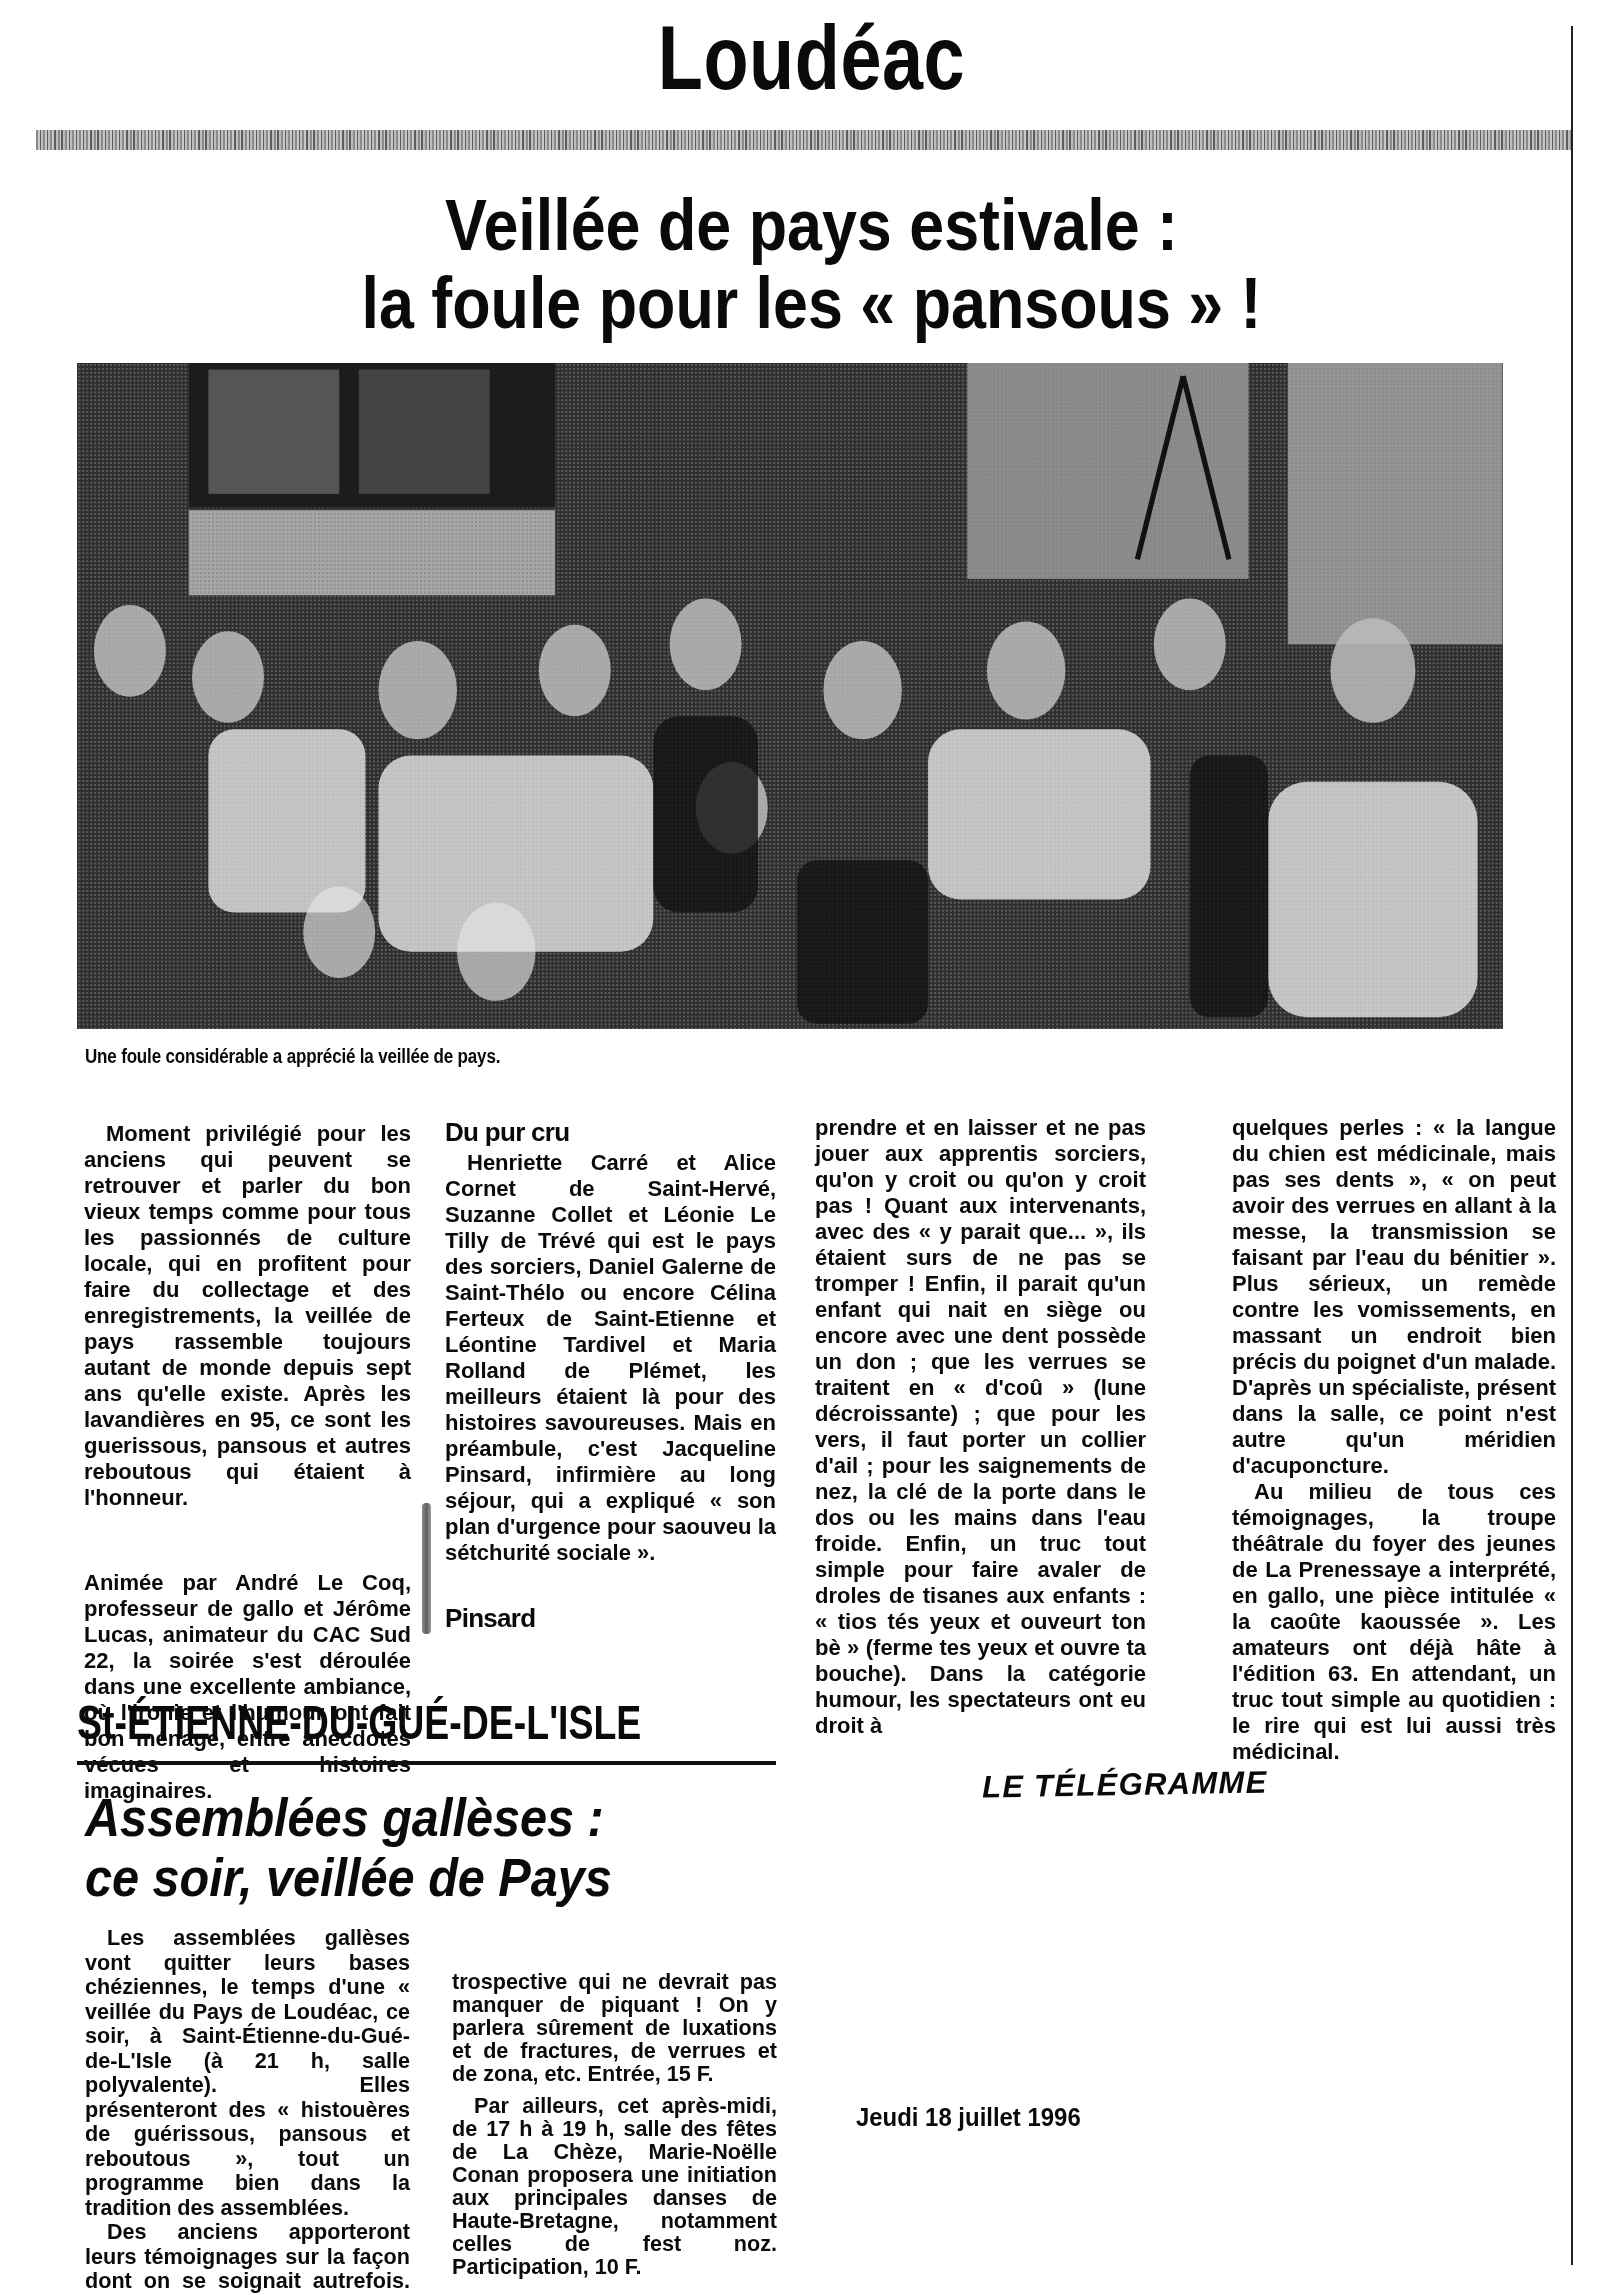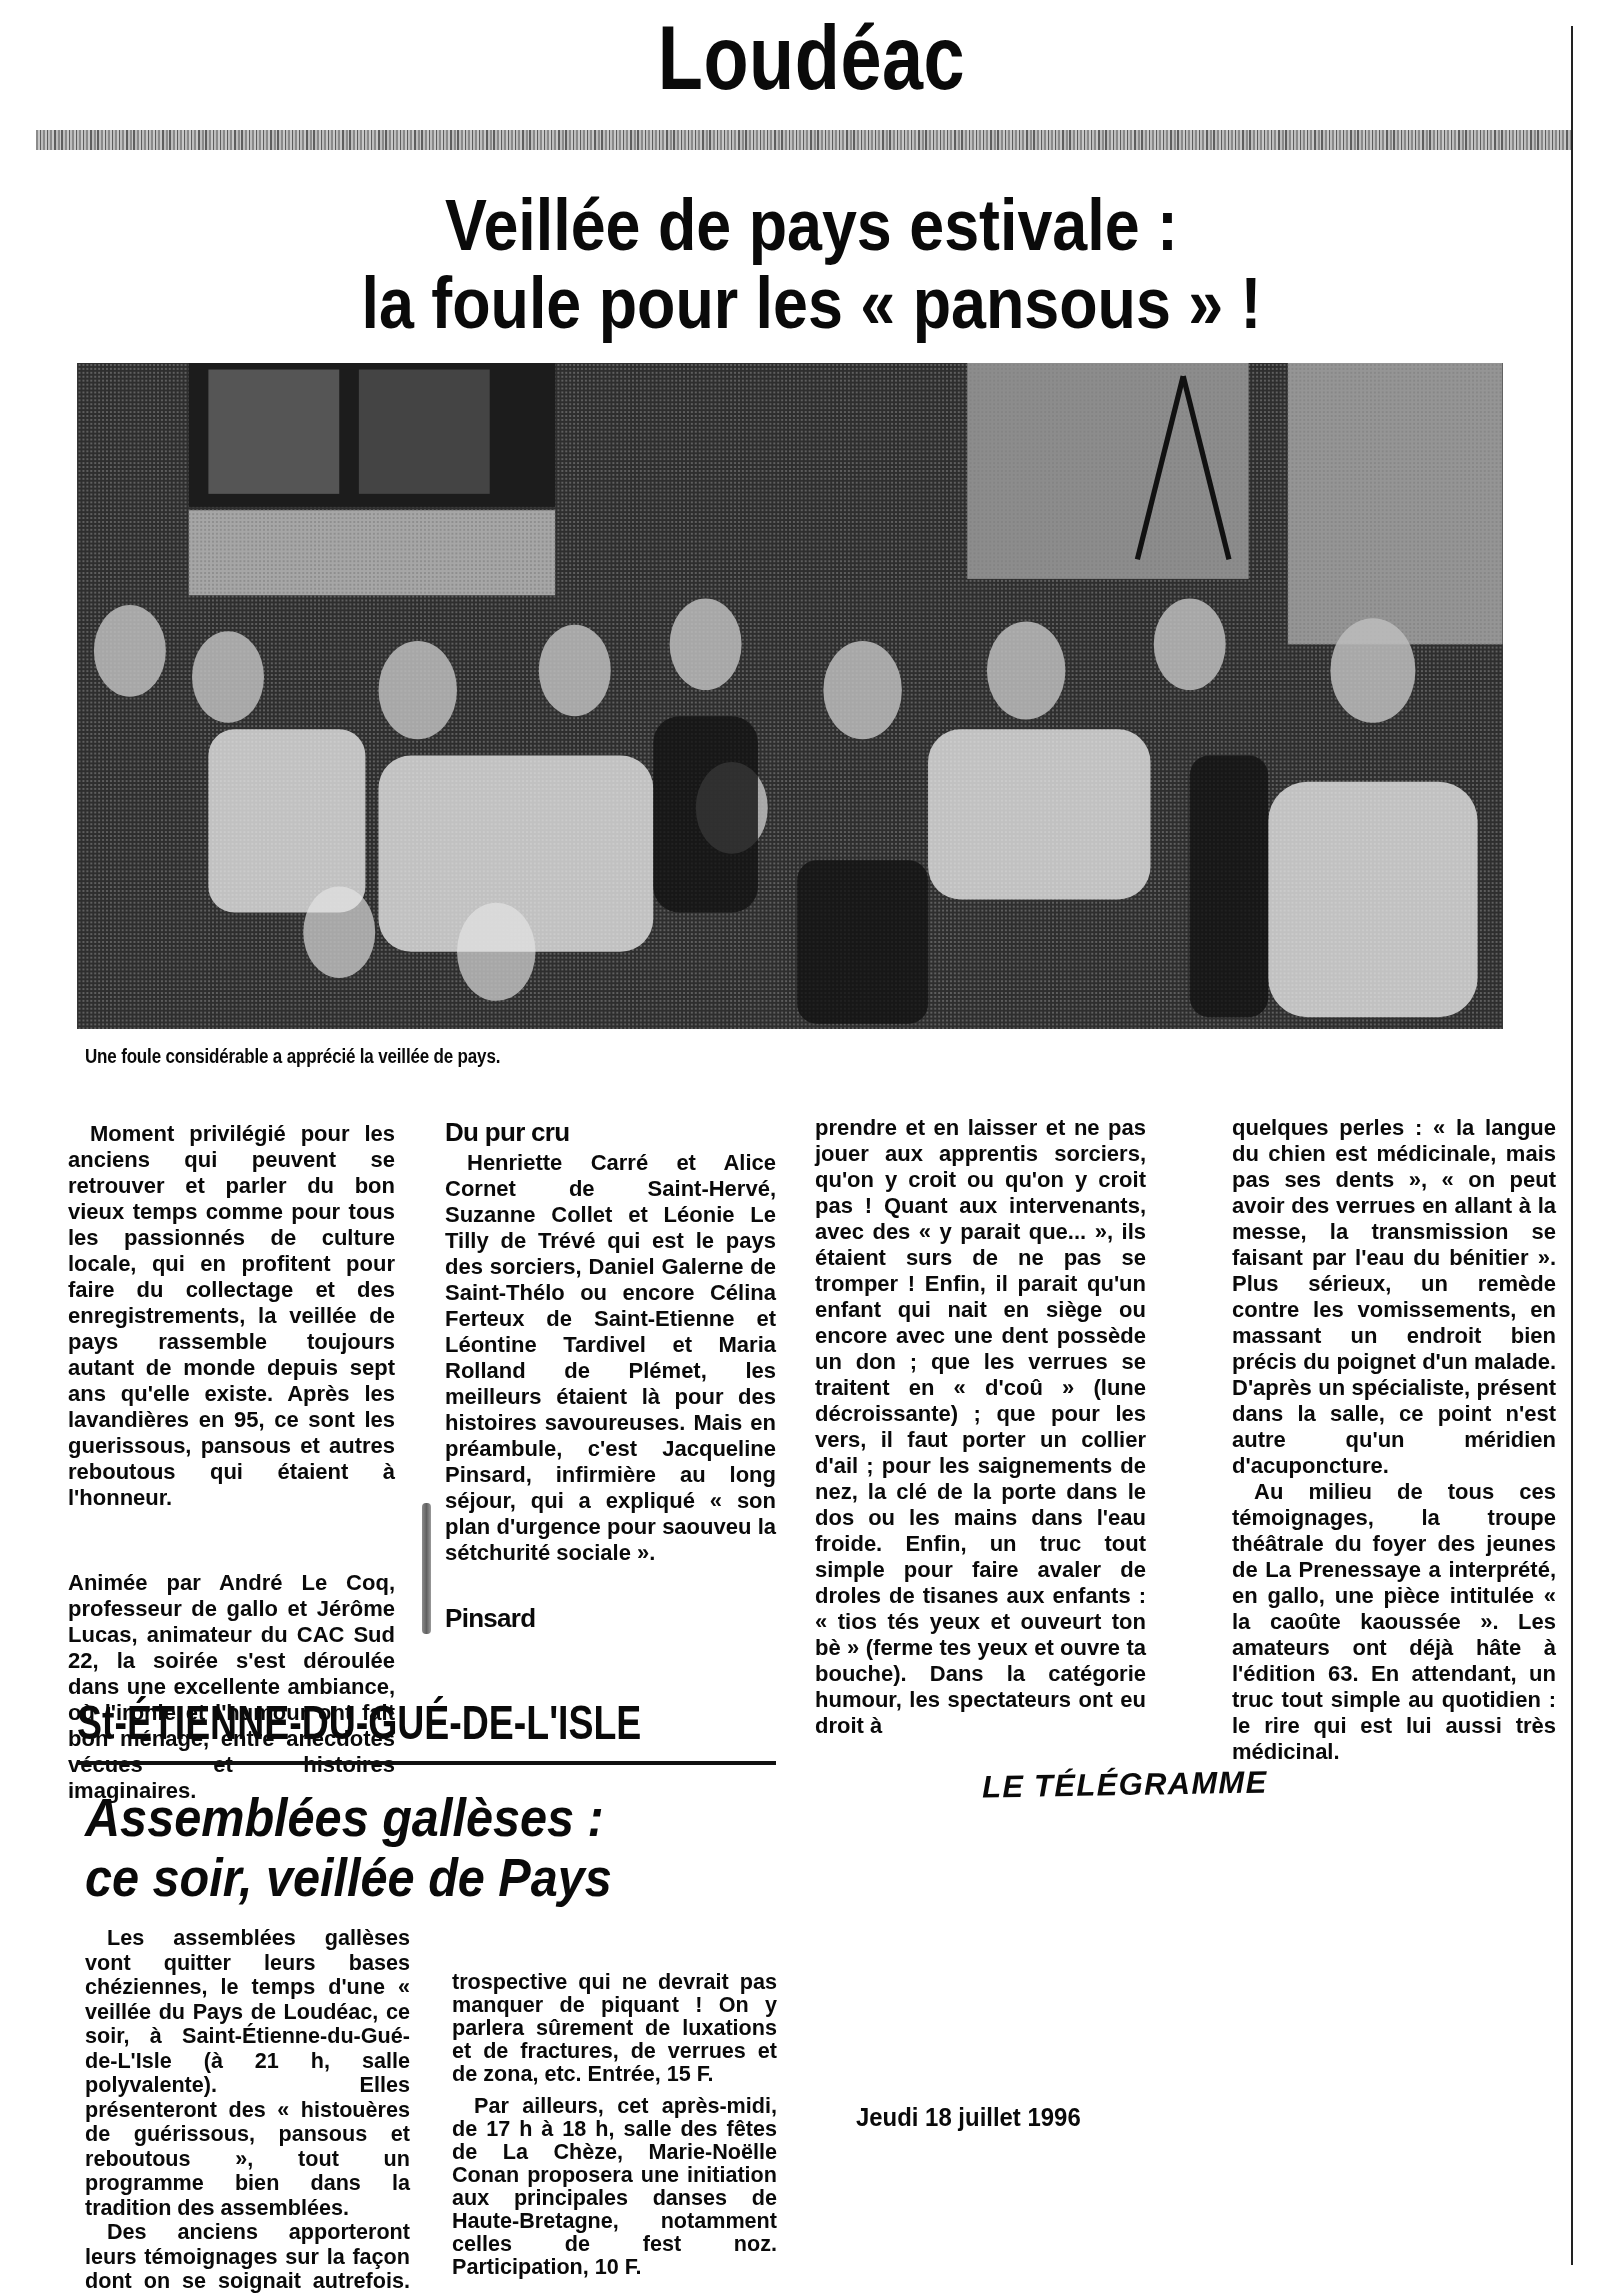--- a/index.html
+++ b/index.html
@@ -17,21 +17,21 @@
   .headline.l2 { top: 263px; }
   .photo { left: 77px; top: 363px; width: 1426px; height: 666px; overflow: hidden; background: #3a3a3a; }
   .photo svg { display: block; }
   .caption { left: 85px; top: 1045px; font-weight: 700; font-size: 20px; transform: scaleX(0.85); transform-origin: left top; letter-spacing: -0.2px; }
   .col { position: absolute; font-size: 22px; line-height: 26px; font-weight: 700; text-align: justify; }
   .col p { margin: 0; text-indent: 0; }
   .col p.ind { text-indent: 22px; }
   .col .gap { height: 59px; }
   .col .gap2 { height: 9.2px; }
   .col h3 { margin: 0 0 2.6px 0; font-size: 26px; line-height: 29px; font-weight: 900; letter-spacing: -0.7px; }
-  .col1 { left: 68px; top: 1121px; width: 327px; }
+  .col1 { left: 84px; top: 1121px; width: 327px; }
   .col2 { left: 429px; top: 1118px; width: 331px; margin-left: 16px; }
   .col3 { left: 815px; top: 1115px; width: 331px; }
   .col4 { left: 1232px; top: 1115px; width: 324px; }
   .marker { left: 422px; top: 1503px; width: 9.2px; height: 131px; background: linear-gradient(90deg,#777,#444,#888); border-radius: 3.9px; opacity: .85; }
   .sub-section { left: 77px; top: 1695px; font-size: 48px; font-weight: 700; transform: scaleX(0.78); transform-origin: left top; letter-spacing: 0px; }
   .sub-rule { left: 77px; top: 1761px; width: 699px; height: 3.9px; background: #111; }
   .sub-head { left: 85px; font-size: 54px; font-weight: 900; font-style: italic; line-height: 60px; transform: scaleX(0.9); transform-origin: left top; }
   .sub-head.l1 { top: 1787px; }
   .sub-head.l2 { top: 1847px; }
   .col5 { left: 85px; top: 1926px; width: 325px; font-size: 21.6px; line-height: 24.5px; }
@@ -130,18 +130,18 @@
 <div class="abs sub-head l2">ce soir, veillée de Pays</div>
 
 <div class="col col5">
   <p class="ind">Les assemblées gallèses vont quitter leurs bases chéziennes, le temps d'une « veillée du Pays de Loudéac, ce soir, à Saint-Étienne-du-Gué-de-L'Isle (à 21 h, salle polyvalente). Elles présenteront des « histouères de guérissous, pansous et reboutous », tout un programme bien dans la tradition des assemblées.</p>
   <p class="ind">Des anciens apporteront leurs témoignages sur la façon dont on se soignait autrefois. Une ré-</p>
 </div>
 
 <div class="col col6">
   <p>trospective qui ne devrait pas manquer de piquant ! On y parlera sûrement de luxations et de fractures, de verrues et de zona, etc. Entrée, 15 F.</p>
   <div class="gap2"></div>
-  <p class="ind">Par ailleurs, cet après-midi, de 17 h à 18 h, salle des fêtes de La Chèze, Marie-Noëlle Conan proposera une initiation aux principales danses de Haute-Bretagne, notamment celles de fest noz. Participation, 10 F.</p>
+  <p class="ind">Par ailleurs, cet après-midi, de 17 h à 19 h, salle des fêtes de La Chèze, Marie-Noëlle Conan proposera une initiation aux principales danses de Haute-Bretagne, notamment celles de fest noz. Participation, 10 F.</p>
 </div>
 
 <div class="abs brand">LE TÉLÉGRAMME</div>
 <div class="abs dateline">Jeudi 18 juillet 1996</div>
 
 
 </body></html>

